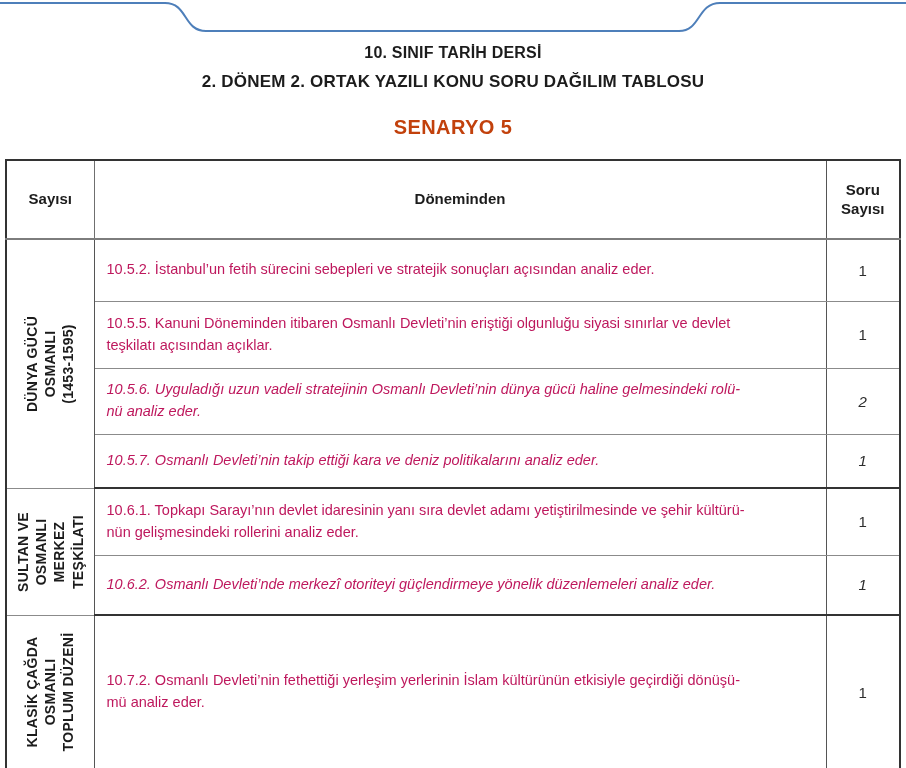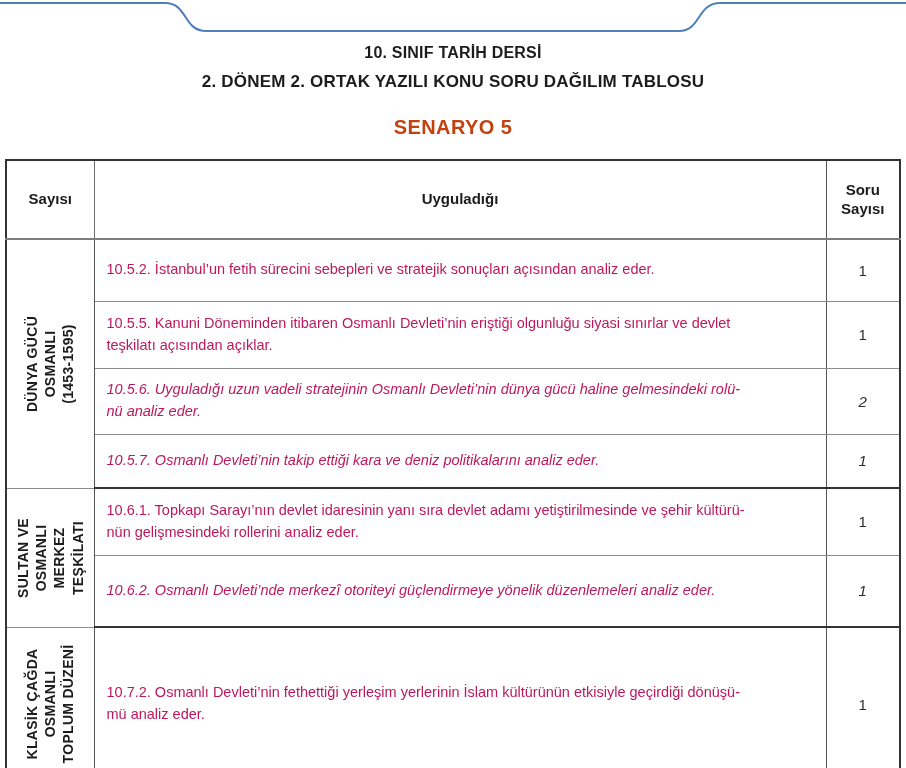--- a/index.html
+++ b/index.html
@@ -58,21 +58,21 @@
     font-size: 15px; font-weight: bold; color: #1c1c1c;
     text-align: center; border-bottom: 2px solid #7d7d7d;
     white-space: pre-line; line-height: 1.25;
   }
 
   tr.r1 { height: 62px; }
   tr.r2 { height: 67px; margin-top: 48px; }
   tr.r3 { height: 66px; font-style: italic; }
   tr.r4 { height: 54px; }
   tr.r5 { height: 67px; }
-  tr.r6 { height: 72px; border-radius: 20px; }
+  tr.r6 { height: 60px; border-radius: 20px; }
   tr.r7 { height: 154px; }
 
   tr.group-end td { border-bottom: 2.5px solid #333333; font-style: italic; }
 
   td.unit-cell {
     position: relative;
     border-right: 1.5px solid #555555;
     overflow: hidden;
   }
   .unit-label {
@@ -114,21 +114,21 @@
 
 <table class="dist-table">
   <colgroup>
     <col class="col-unit">
       <col class="col-kazanim">
       <col class="col-soru">
   </colgroup>
   <tbody>
       <tr class="header-row">
     <th>Sayısı</th>
-    <th class="v-border-dark">Uyguladığı</th>
+    <th class="v-border-dark">Döneminden</th>
     <th>Soru
 Sayısı</th>
   </tr>
 
   <tr class="r1">
     <td class="unit-cell" rowspan="4">
       <div class="unit-label">DÜNYA GÜCÜ
 OSMANLI
 (1453-1595)</div>
     </td>

